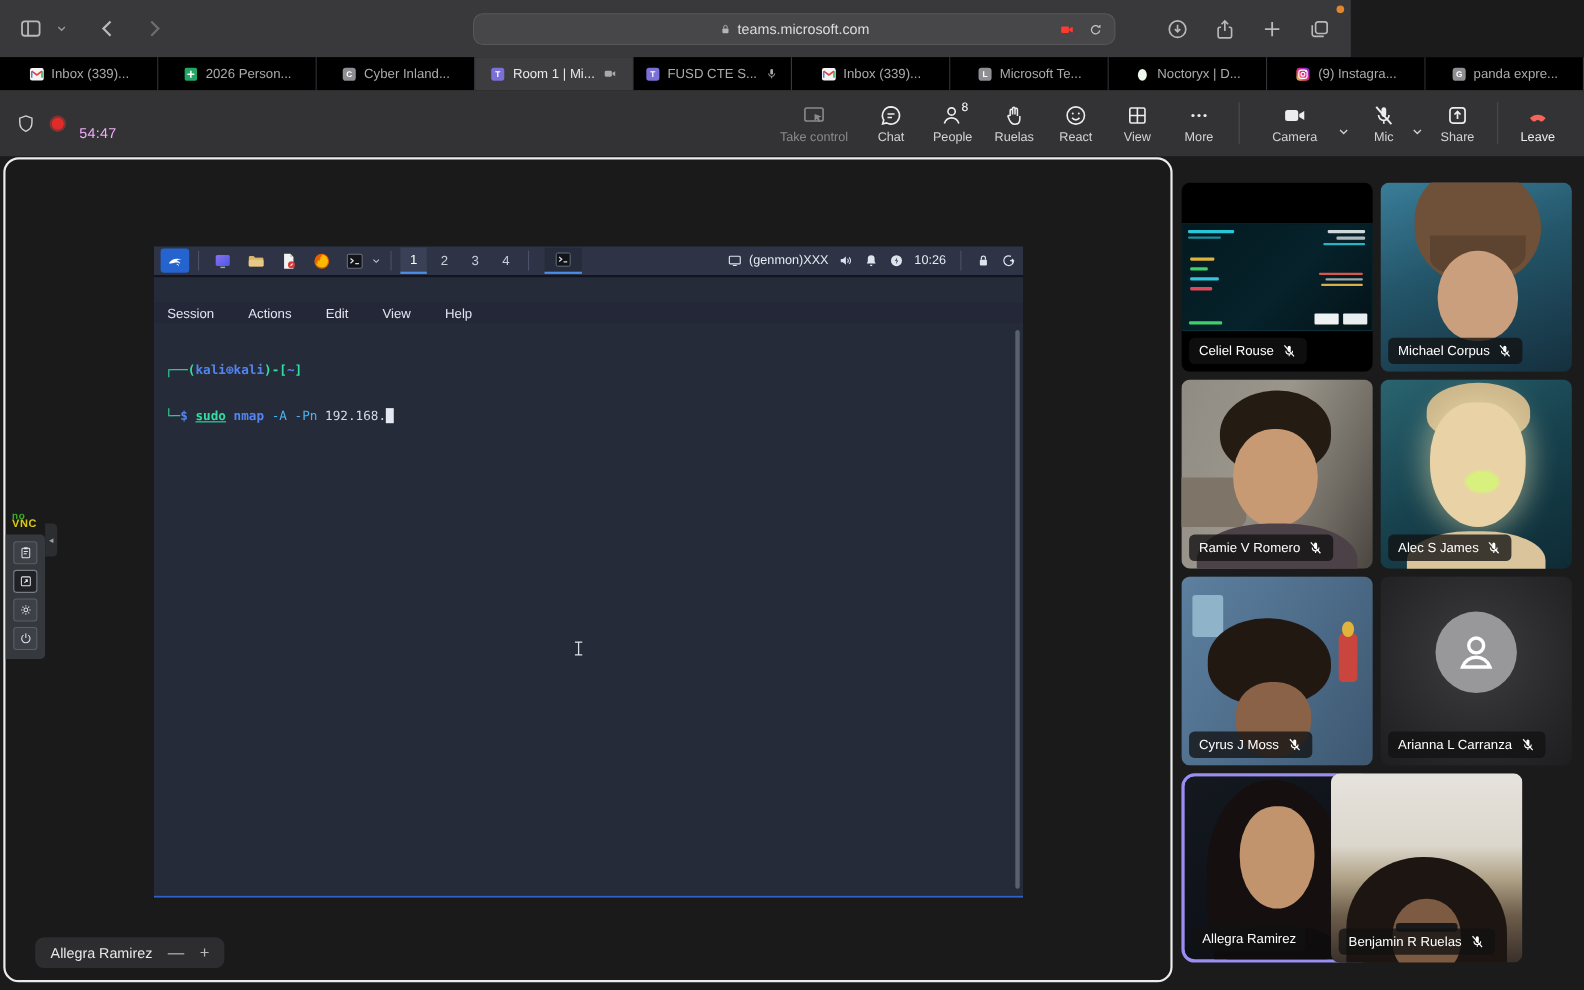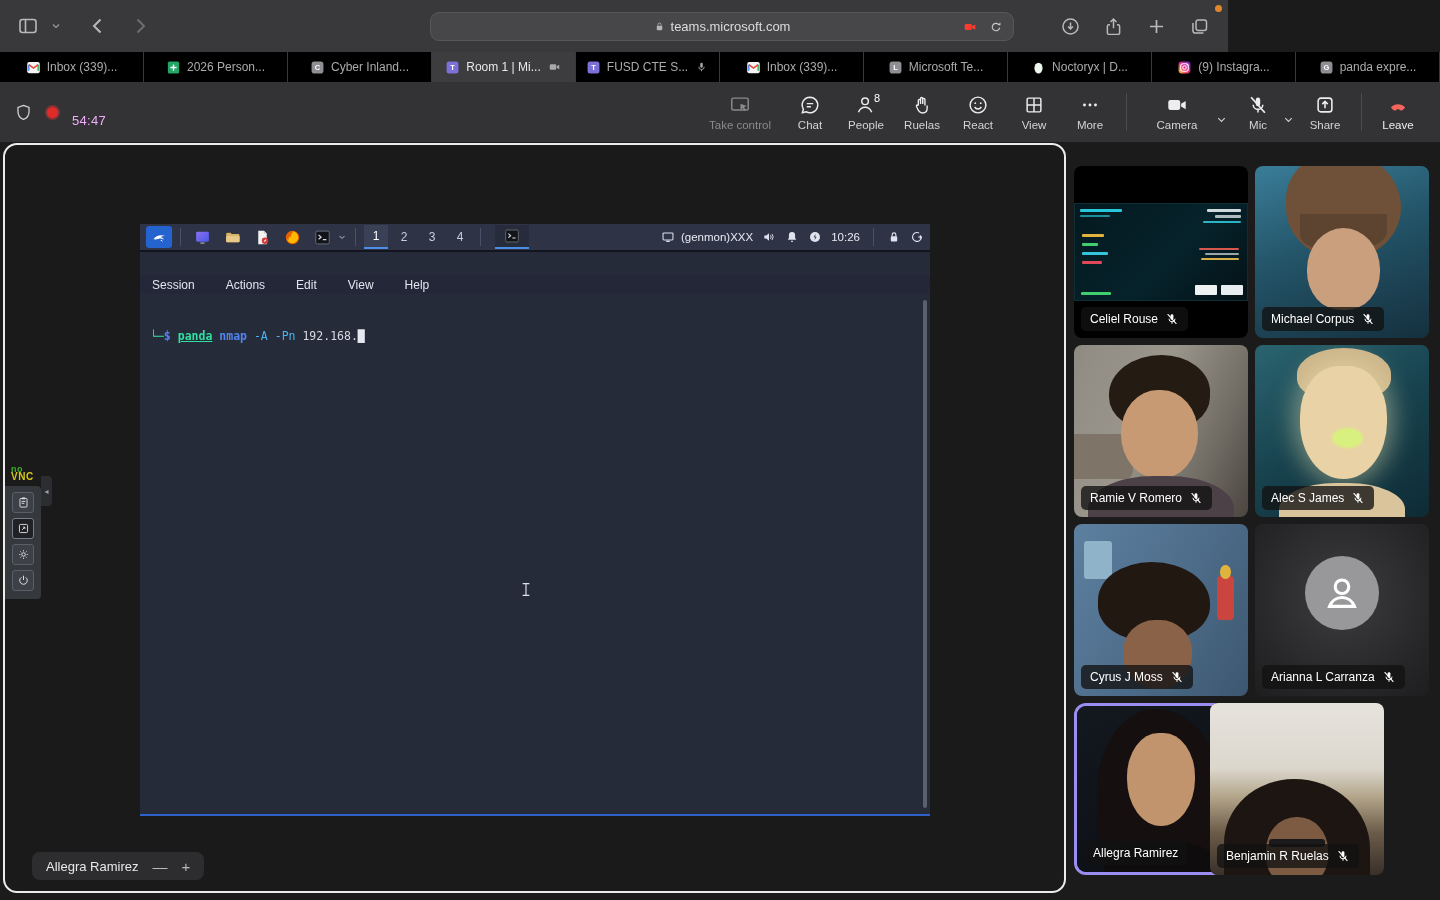--- a/index.html
+++ b/index.html
@@ -641,21 +641,22 @@
 
     <div class="term">
       <div class="term-menu">
           <span>Session</span>
           <span>Actions</span>
           <span>Edit</span>
           <span>View</span>
           <span>Help</span>
         </div>
       <div class="term-body">
-        <div id="pl2"><span class="tk-g">└─</span><span class="tk-b">$ </span><span class="tk-g tk-u">panda</span><span class="tk-w"> </span><span class="tk-b">nmap</span><span class="tk-w"> </span><span class="tk-c">-A</span><span class="tk-w"> </span><span class="tk-c">-Pn</span><span class="tk-w"> </span><span class="tk-w">192.168.</span><span class="tk-cur">█</span></div>
+        <div id="pl1"><span class="tk-g">┌──(</span><span class="tk-b">kali⊕kali</span><span class="tk-g">)-[</span><span class="tk-b">~</span><span class="tk-g">]</span></div>
+        <div id="pl2"><span class="tk-g">└─</span><span class="tk-b">$ </span><span class="tk-g tk-u">sudo</span><span class="tk-w"> </span><span class="tk-b">nmap</span><span class="tk-w"> </span><span class="tk-c">-A</span><span class="tk-w"> </span><span class="tk-c">-Pn</span><span class="tk-w"> </span><span class="tk-w">192.168.</span><span class="tk-cur">█</span></div>
       </div>
       <div class="term-scroll"></div>
       <span class="ic ibeam">
           <svg viewBox="0 0 12 18" fill="none" stroke="currentColor" stroke-width="1.6">
             <path d="M2 2h8M2 16h8M6 2v14" stroke-width="1.4"></path>
           </svg>
         </span>
     </div>
   </div>
 

